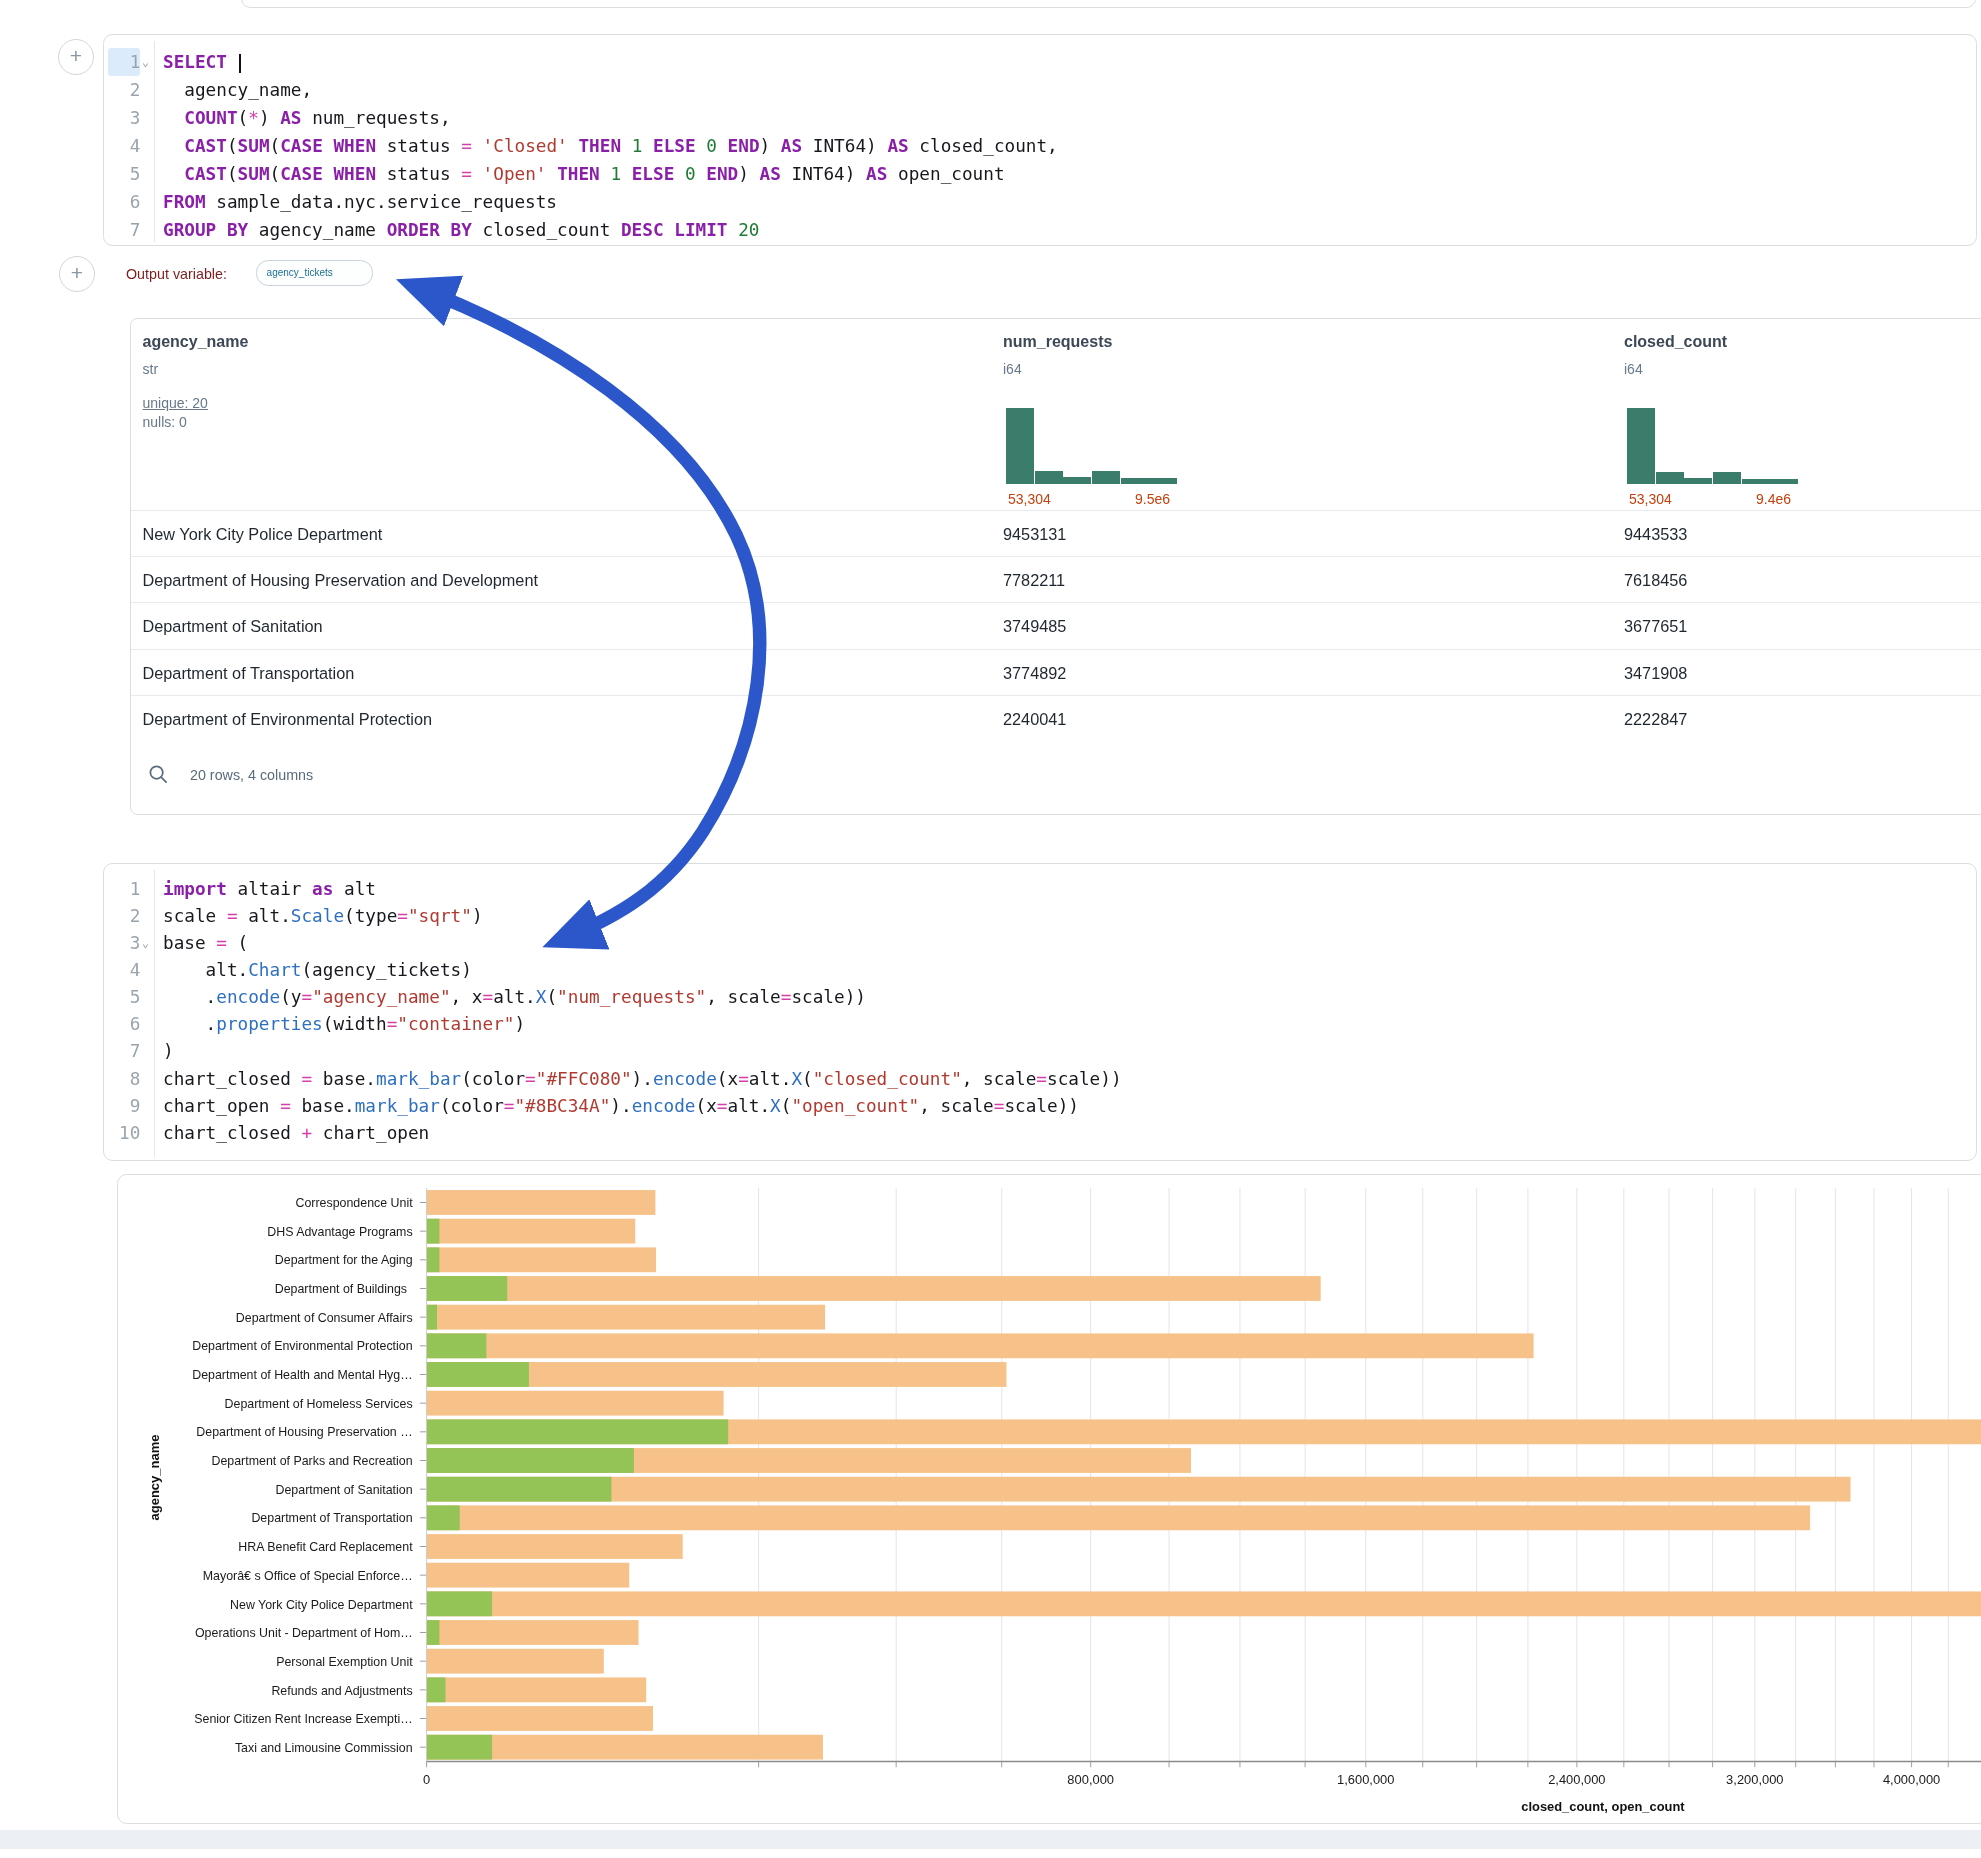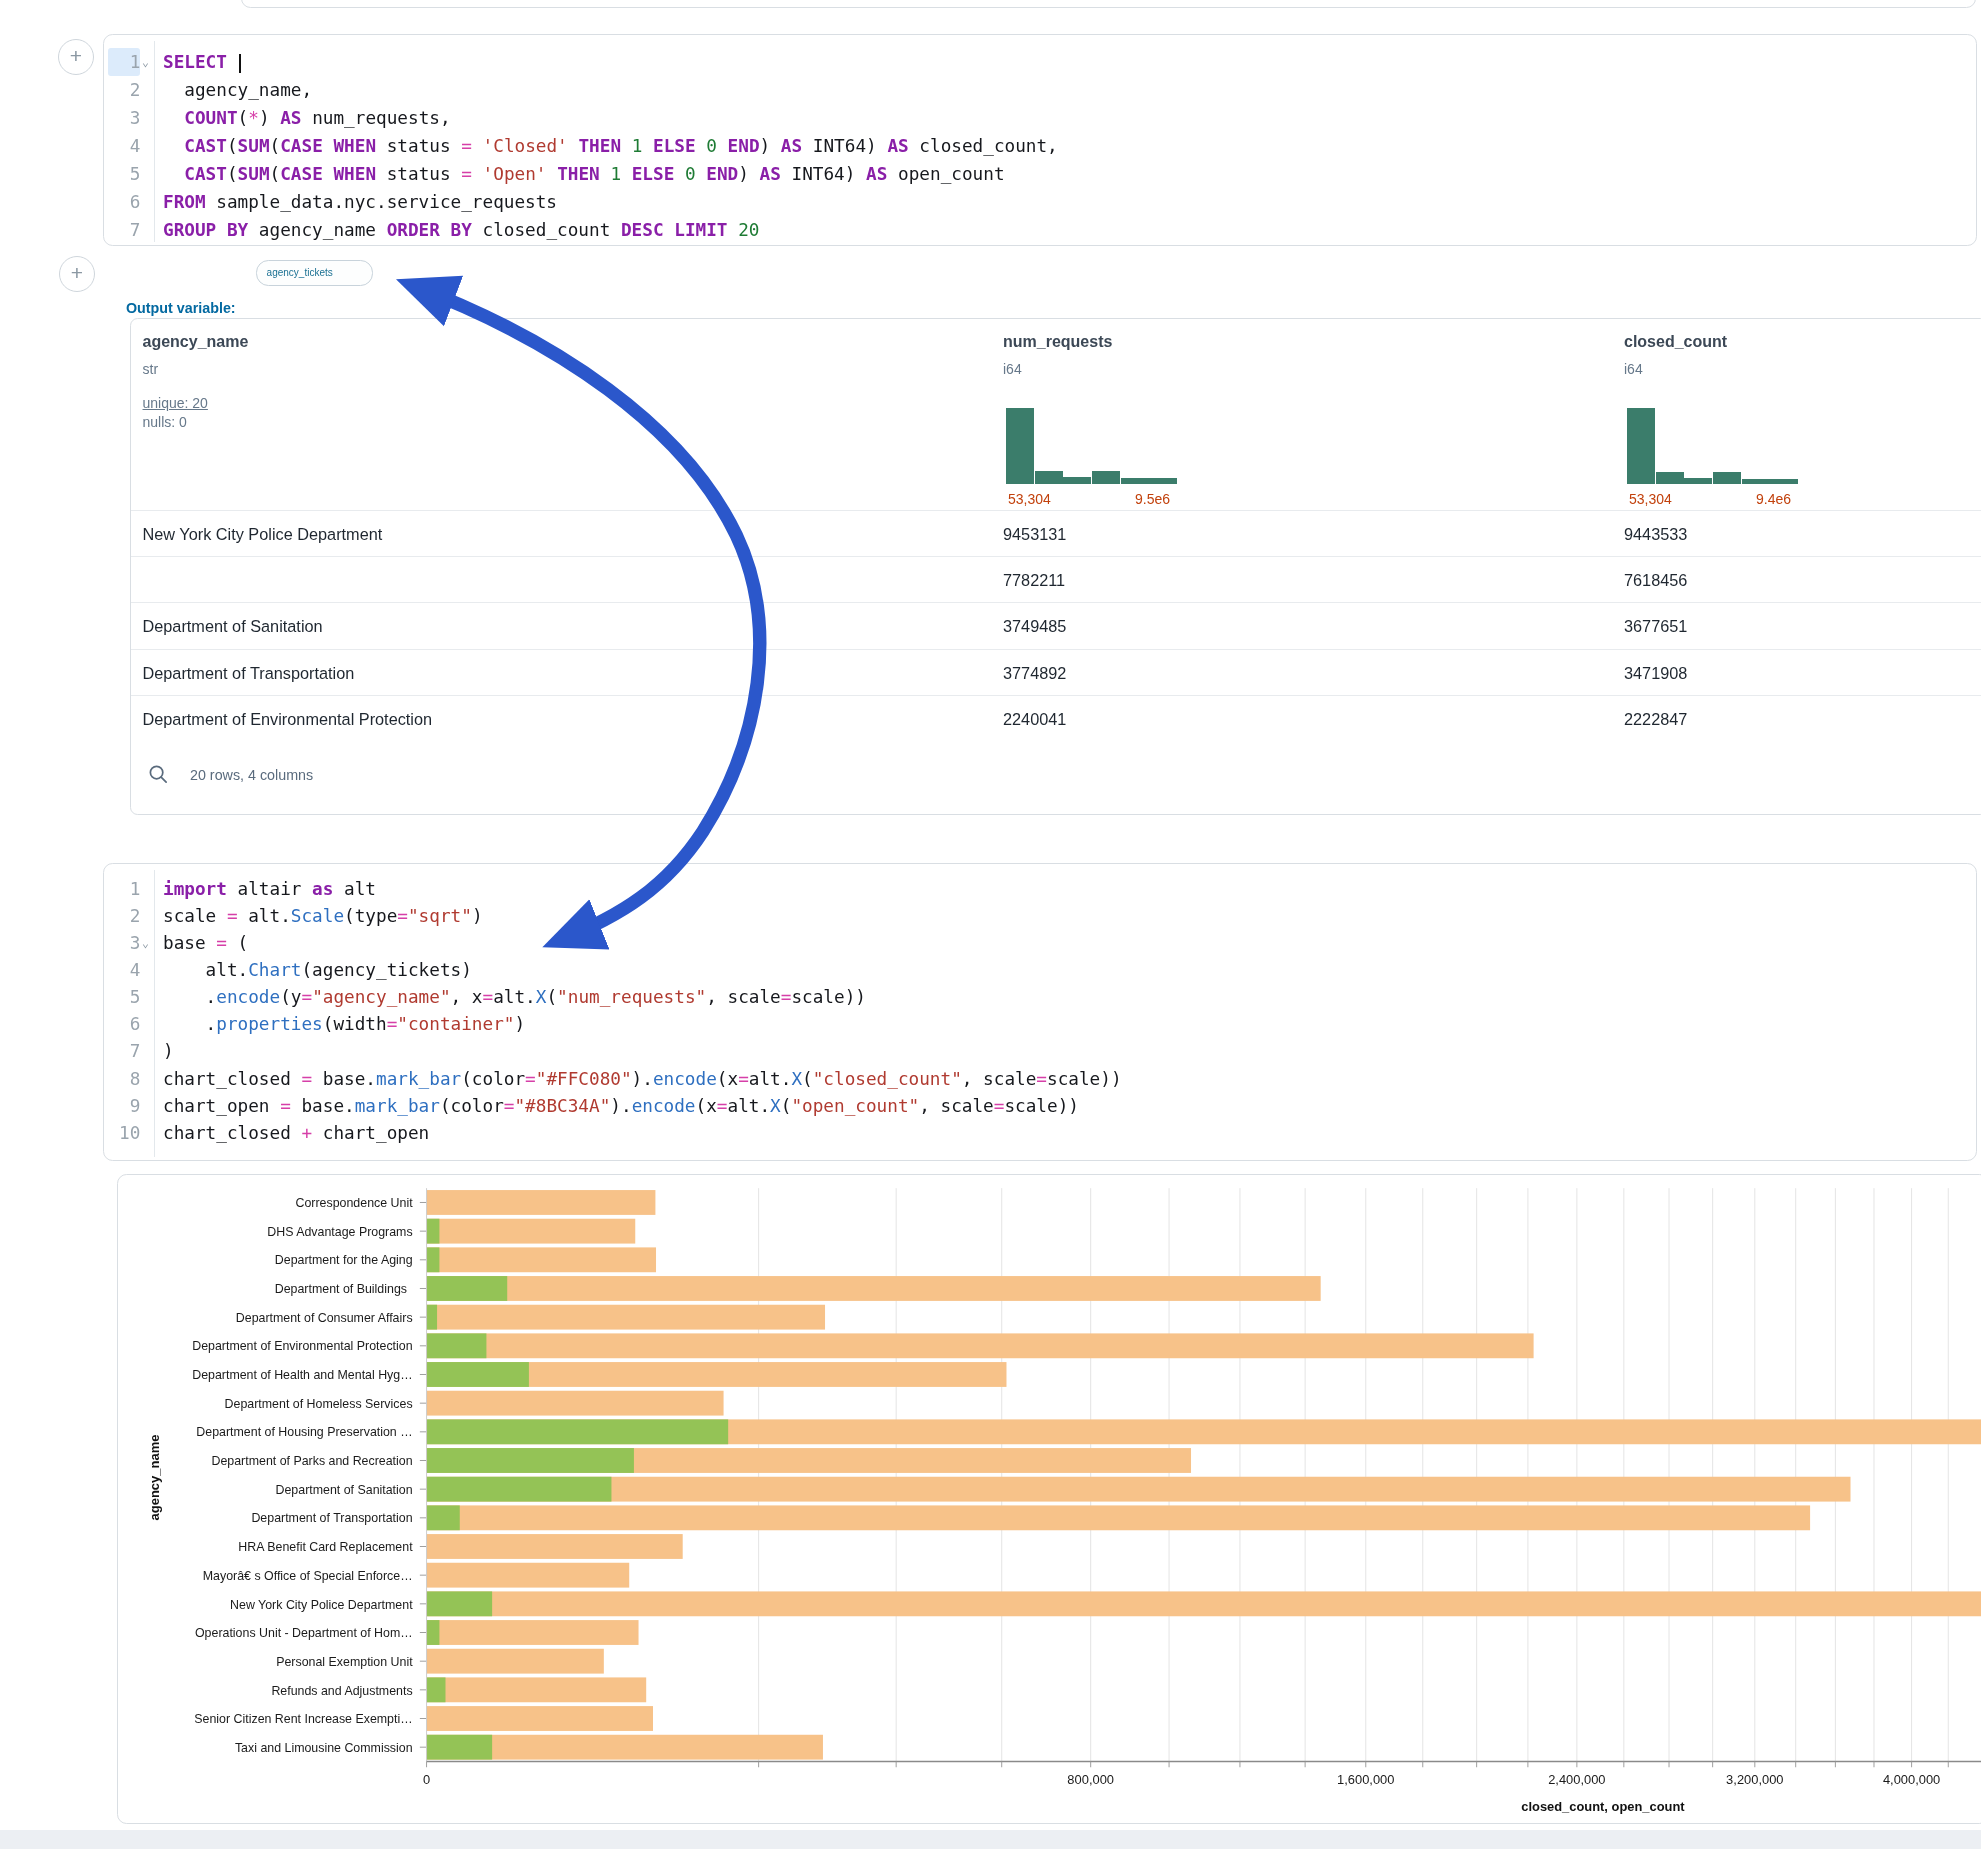--- a/index.html
+++ b/index.html
@@ -18,21 +18,21 @@
   .tk-str { color:#b03a30; }
   .tk-num { color:#1e7b34; }
   .tk-op { color:#d63fa8; }
   .tk-pl { color:#16181d; }
   .tk-cursor { display:inline-block; width:1.9px; height:19px; background:#111;
                vertical-align:middle; margin-left:1.9px; }
   .gutter-sep { position:absolute; width:1px; background:#e3e8ec; }
   .plus-btn { position:absolute; width:36px; height:36px; border-radius:50%;
               border:1.4px solid #cfd6dc; background:#fff; color:#8b98a3;
               font-size:21px; line-height:32.5px; text-align:center; }
-  .ov-label { position:absolute; font-size:14.3px; font-weight:bold; color:#0369a1;margin-top:34px; }
+  .ov-label { position:absolute; font-size:14.3px; font-weight:normal; color:#7f1d1d; }
   .ov-pill { position:absolute; border:1.4px solid #c8d3db; border-radius:12.4px;
              background:#fdfefe; color:#1c7193; font-size:10px; line-height:23px;
              padding:0 9.6px; overflow:hidden; white-space:nowrap; }
   .col-name { position:absolute; font-size:16px; font-weight:bold; color:#3c4856; }
   .col-type { position:absolute; font-size:14px; color:#66788a; }
   .col-meta { position:absolute; font-size:14px; color:#66788a; }
   .hist { position:absolute; width:177px; height:76px; }
   .hist-bar { position:absolute; bottom:0; background:#3b7d6b; }
   .hist-lab { position:absolute; font-size:14px; color:#c2410c; }
   .t-row { position:absolute; left:0; width:100%; border-top:1px solid #e8ebee; }
@@ -98,20 +98,21 @@
       <div class="hist-lab" style="left: 1498px; top: 172px;">53,304</div>
       <div class="hist-lab" style="left: 1625px; top: 172px; text-align: center;">9.4e6</div>
     </div>
   <div id="table-rows" class="abs" style="left:0; top:191px; width:100%;">
       <div class="t-row" style="top: 0px; height: 46px;">
         <div class="t-cell" style="left: 11.5px;">New York City Police Department</div>
         <div class="t-cell" style="left: 872px;">9453131</div>
         <div class="t-cell" style="left: 1493px;">9443533</div>
       </div>
       <div class="t-row" style="top: 46px; height: 46px;">
+        <div class="t-cell" style="left: 11.5px;">Department of Housing Preservation and Development</div>
         <div class="t-cell" style="left: 872px;">7782211</div>
         <div class="t-cell" style="left: 1493px;">7618456</div>
       </div>
       <div class="t-row" style="top: 92px; height: 46px;">
         <div class="t-cell" style="left: 11.5px;">Department of Sanitation</div>
         <div class="t-cell" style="left: 872px;">3749485</div>
         <div class="t-cell" style="left: 1493px;">3677651</div>
       </div>
       <div class="t-row" style="top: 139px; height: 46px;">
         <div class="t-cell" style="left: 11.5px;">Department of Transportation</div>

